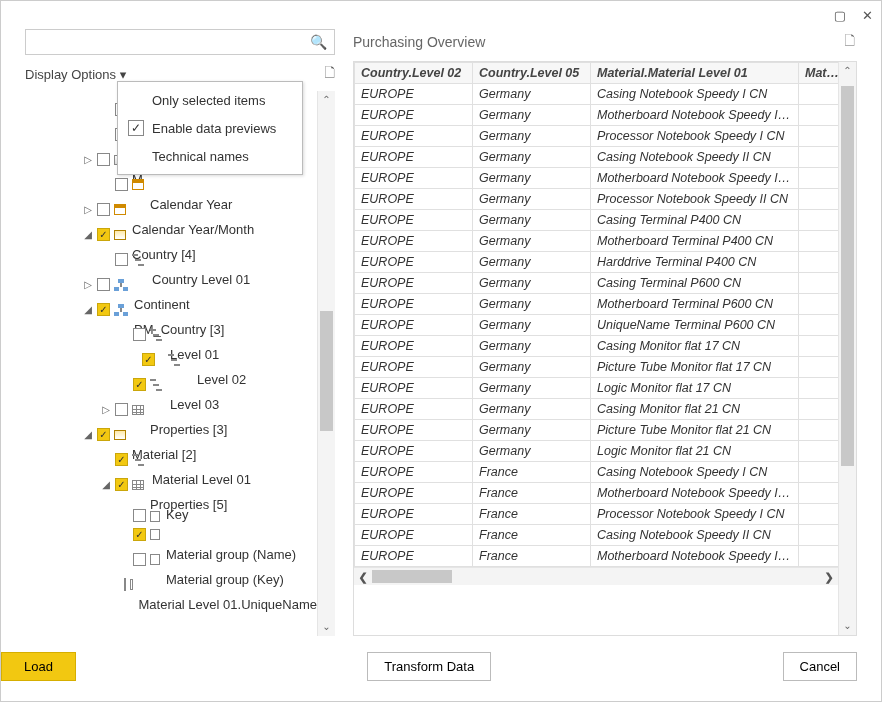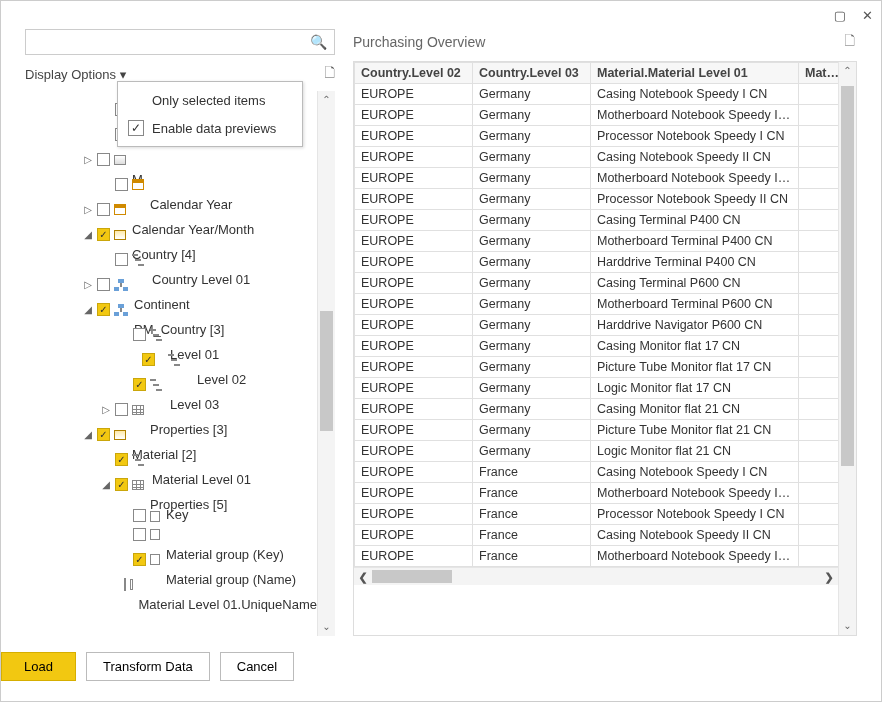--- a/index.html
+++ b/index.html
@@ -53,28 +53,28 @@
   .tnode-label { margin-left:2px;margin-top:40px; }
   .vscroll { width:18px; background:#f4f4f4; border-left:1px solid #e5e5e5; position:relative; }
   .vscroll .thumb { position:absolute; left:2px; right:2px; background:#c8c8c8; }
   .vscroll .arrow { position:absolute; left:0; right:0; height:18px; text-align:center; font-size:10px; color:#666; line-height:18px;}
   .right-pane { flex:1; display:flex; flex-direction:column; overflow:hidden;}
   .preview-header { display:flex; align-items:center; justify-content:space-between; padding: 2px 2px 8px 0;}
   .preview-title { font-size:14px; font-weight:300; color:#666; }
   .new-icon { color:#666; }
   .grid-wrap { flex:1; border:1px solid #ddd; display:flex; overflow:hidden; }
   .grid-body { flex:1; overflow:hidden; }
-  table { border-collapse:collapse; width:100%; table-layout:fixed; }
+  table { border-collapse:collapse; width:100%; table-layout:fixed;font-style:italic; }
   th, td { border:1px solid #e0e0e0; padding:3px 6px; text-align:left; font-size:12.5px; white-space:nowrap; overflow:hidden; text-overflow:ellipsis; height:21px; }
   th { background:#f7f7f7; font-weight:600; color:#444; }
   .col1 { width:118px; } .col2 { width:118px; } .col3 { width:208px; } .col4 { width:48px; }
   .hscroll { height:18px; background:#f4f4f4; border-top:1px solid #e5e5e5; position:relative; }
   .hscroll .thumb { position:absolute; top:2px; bottom:2px; background:#c8c8c8; }
   .hscroll .arrow { position:absolute; top:0; bottom:0; width:18px; text-align:center; font-size:11px; color:#555; line-height:18px; font-weight:bold;}
-  .footer { display:flex; justify-content:flex-start; gap:10px; padding: 16px 24px 20px 0; }
+  .footer { display:flex; justify-content:space-between; gap:10px; padding: 16px 24px 20px 0; }
   .btn { border:1px solid #bbb; background:#fff; padding: 6px 16px; font-size:13px; cursor:pointer; }
   .btn.primary { background:#F2C811; border-color:#d6ae00; font-weight:500; padding:6px 22px; }
 </style>
 </head>
 <body>
 
 <div class="window">
   <div class="titlebar">
     <span>▢</span>
     <span>✕</span>
@@ -94,20 +94,24 @@
         <span class="refresh-icon">🗋</span>
         <div class="dd-menu">
           <div class="dd-item">
             <span class="dd-check">✓</span>
             <span>Only selected items</span>
           </div>
           <div class="dd-item">
             <span class="dd-check visible">✓</span>
             <span>Enable data previews</span>
           </div>
+          <div class="dd-item">
+            <span class="dd-check">✓</span>
+            <span>Technical names</span>
+          </div>
         </div>
       </div>
 
       <div class="tree-wrap">
         <div class="tree" id="tree">
             <div class="tree-row" style="padding-left: 76px;">
               <span class="exp"></span>
               <span class="chk"></span>
               <span class="ticon chart"></span>
               <span class="tnode-label"></span>
@@ -203,29 +207,29 @@
               <span class="tnode-label">Properties [5]</span>
             </div>
             <div class="tree-row" style="padding-left: 94px; align-items: flex-end;">
               <span class="exp"></span>
               <span class="chk"></span>
               <span class="ticon col"></span>
               <span class="tnode-label">Key</span>
             </div>
             <div class="tree-row" style="padding-left: 94px;">
               <span class="exp"></span>
+              <span class="chk checked"></span>
+              <span class="ticon col"></span>
+              <span class="tnode-label">Material group (Name)</span>
+            </div>
+            <div class="tree-row" style="padding-left: 94px;">
+              <span class="exp"></span>
               <span class="chk"></span>
               <span class="ticon col"></span>
               <span class="tnode-label">Material group (Key)</span>
-            </div>
-            <div class="tree-row" style="padding-left: 94px;">
-              <span class="exp"></span>
-              <span class="chk checked"></span>
-              <span class="ticon col"></span>
-              <span class="tnode-label">Material group (Name)</span>
             </div>
             <div class="tree-row" style="padding-left: 94px;">
               <span class="exp"></span>
               <span class="chk"></span>
               <span class="ticon col"></span>
               <span class="tnode-label">Material Level 01.UniqueName</span>
             </div>
           </div>
         <div class="vscroll">
           <div class="arrow" style="top:0">⌃</div>
@@ -245,21 +249,21 @@
           <table>
             <colgroup>
                 <col class="col1">
                 <col class="col2">
                 <col class="col3">
                 <col class="col4">
               </colgroup>
             <thead>
                 <tr id="thead-row">
                   <th>Country.Level 02</th>
-                  <th>Country.Level 03</th>
+                  <th>Country.Level 05</th>
                   <th>Material.Material Level 01</th>
                   <th>Material</th>
                 </tr>
               </thead>
             <tbody id="tbody">
                 <tr>
                   <td>EUROPE</td>
                   <td>Germany</td>
                   <td>Casing Notebook Speedy I CN</td>
                   <td></td>
@@ -320,21 +324,21 @@
                 </tr>
                 <tr>
                   <td>EUROPE</td>
                   <td>Germany</td>
                   <td>Motherboard Terminal P600 CN</td>
                   <td></td>
                 </tr>
                 <tr>
                   <td>EUROPE</td>
                   <td>Germany</td>
-                  <td>Harddrive Navigator P600 CN</td>
+                  <td>UniqueName Terminal P600 CN</td>
                   <td></td>
                 </tr>
                 <tr>
                   <td>EUROPE</td>
                   <td>Germany</td>
                   <td>Casing Monitor flat 17 CN</td>
                   <td></td>
                 </tr>
                 <tr>
                   <td>EUROPE</td>

